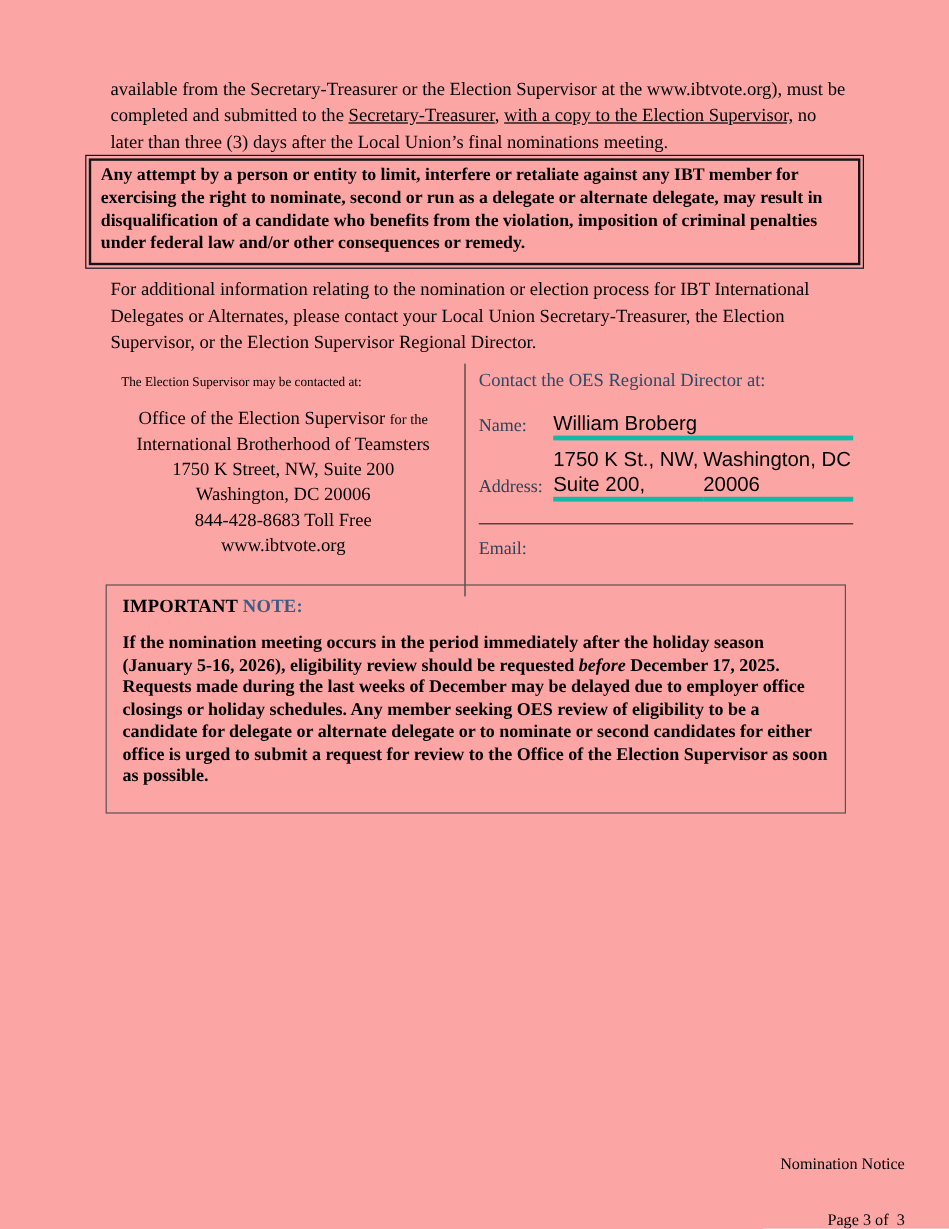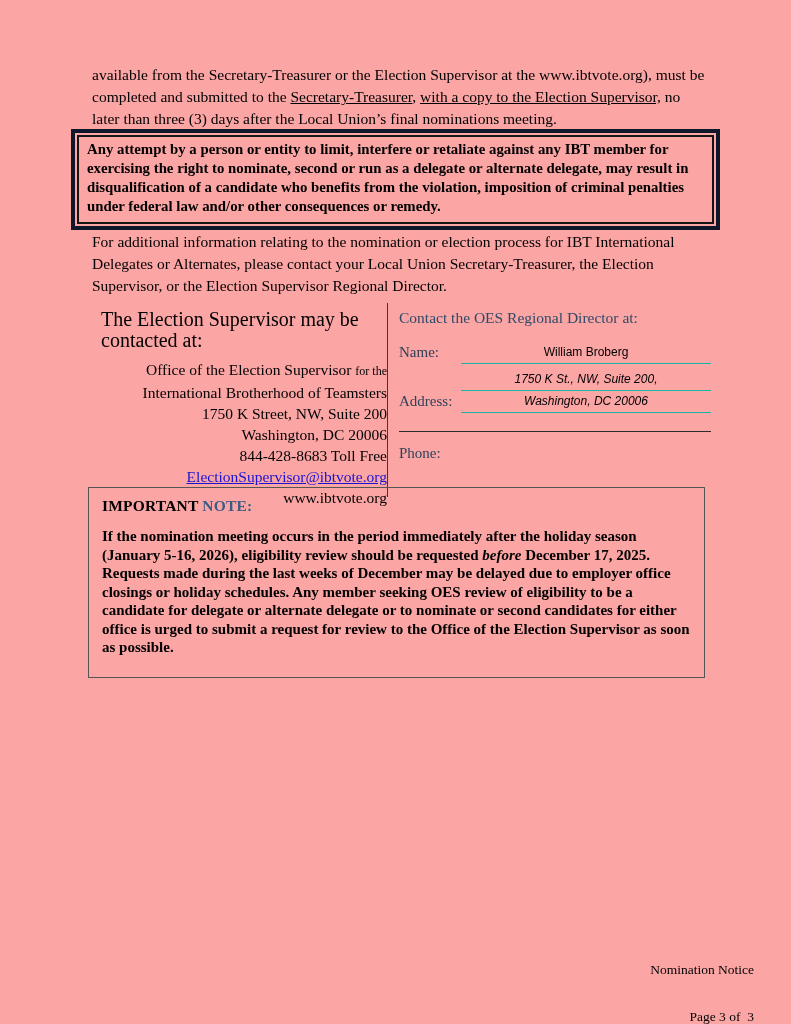--- a/index.html
+++ b/index.html
@@ -9,48 +9,48 @@
     overflow:hidden;
     padding-left:42px;
   }
   p{margin:0;}
   .para{font-size:15.5px;line-height:22px;}
   .intro{position:absolute;left:92px;top:64px;width:618px;}
   .ul{text-decoration:underline;}
 
   .warning-outer{
     position:absolute;left:71px;top:129px;width:649px;box-sizing:border-box;
-    border:4px solid #0f172a;padding:2px;
+    border:1px solid #0f172a;padding:2px;
   }
   .warning-inner{
     border:2px solid #151515;padding:3px 8px 6px;
     font-weight:bold;font-size:14.8px;line-height:19px;
   }
 
   .info{position:absolute;left:92px;top:231px;width:618px;}
 
   .contacts{position:absolute;left:85px;top:303px;width:626px;display:flex;}
   .left-col{width:302px;box-sizing:border-box;}
-  .left-heading{margin:6px 0 8px 16px;width:280px;font-size:20px;line-height:21px;}
-  .center-block{text-align:right;font-size:15.5px;line-height:21px;}
+  .left-heading{margin:6px 0 8px 16px;width:280px;font-size:11px;line-height:21px;}
+  .center-block{text-align:center;font-size:15.5px;line-height:21px;}
   .small-inline{font-size:12px;}
   .email-link{color:#1913d4;text-decoration:underline;cursor:pointer;}
 
   .divider{width:1px;background:#3a3a3a;height:194px;flex-shrink:0;}
 
   .right-col{margin-left:11px;width:312px;box-sizing:border-box;}
   .right-heading{color:#2e4a68;font-size:15.5px;line-height:20px;margin:5px 0 14px;}
   .frow{display:flex;align-items:flex-end;margin-bottom:5px;}
   .flabel{width:62px;flex-shrink:0;color:#2e4258;font-size:15px;line-height:20px;padding-bottom:2px;}
   .fline{
-    border-bottom:1px solid #14b8a6;flex:1;text-align:center;
+    border-bottom:4px solid #14b8a6;flex:1;
     font-family:"Liberation Sans","DejaVu Sans",sans-serif;
-    font-size:12px;line-height:21px;min-height:21px;
+    font-size:17px;line-height:21px;min-height:21px;
   }
-  .addr-lines{flex:1;display:flex;flex-direction:column;font-style:italic;}
+  .addr-lines{flex:1;display:flex;flex-direction:row;}
   .blank-line{border-bottom:1px solid #2b2b2b;height:13px;margin:0 0 11px;}
 
   .note-box{
     position:absolute;left:88px;top:487px;width:617px;height:191px;
     box-sizing:border-box;border:1px solid #555;padding:9px 13px;
   }
   .note-heading{font-size:15.5px;font-weight:bold;letter-spacing:.2px;margin:0 0 12px;}
   .note-blue{color:#3d5c85;}
   .note-body{font-weight:bold;font-size:15px;line-height:18.5px;}
 
@@ -77,21 +77,20 @@
   <div class="contacts">
 
     <div class="left-col">
       <p class="left-heading">The Election Supervisor may be contacted at:</p>
       <div class="center-block">
         <div><span>Office of the Election Supervisor</span> <span class="small-inline">for the</span></div>
         <div>International Brotherhood of Teamsters</div>
         <div>1750 K Street, NW, Suite 200</div>
         <div>Washington, DC 20006</div>
         <div>844-428-8683 Toll Free</div>
-        <div><a class="email-link">ElectionSupervisor@ibtvote.org</a></div>
         <div>www.ibtvote.org</div>
       </div>
     </div>
 
     <div class="divider"></div>
 
     <div class="right-col">
       <p class="right-heading">Contact the OES Regional Director at:</p>
 
       <div class="frow">
@@ -103,21 +102,21 @@
         <span class="flabel">Address:</span>
         <span class="addr-lines">
           <span class="fline">1750 K St., NW, Suite 200,</span>
           <span class="fline">Washington, DC 20006</span>
         </span>
       </div>
 
       <div class="blank-line"></div>
 
       <div class="frow">
-        <span class="flabel">Phone:</span>
+        <span class="flabel">Email:</span>
       </div>
 
     </div>
   </div>
 
   <div class="note-box">
     <p class="note-heading"><span>IMPORTANT</span> <span class="note-blue">NOTE:</span></p>
     <p class="note-body"><span>If the nomination meeting occurs in the period immediately after the holiday season (January 5-16, 2026), eligibility review should be requested </span><i>before</i><span> December 17, 2025. Requests made during the last weeks of December may be delayed due to employer office closings or holiday schedules. Any member seeking OES review of eligibility to be a candidate for delegate or alternate delegate or to nominate or second candidates for either office is urged to submit a request for review to the Office of the Election Supervisor as soon as possible.</span></p>
   </div>
 

